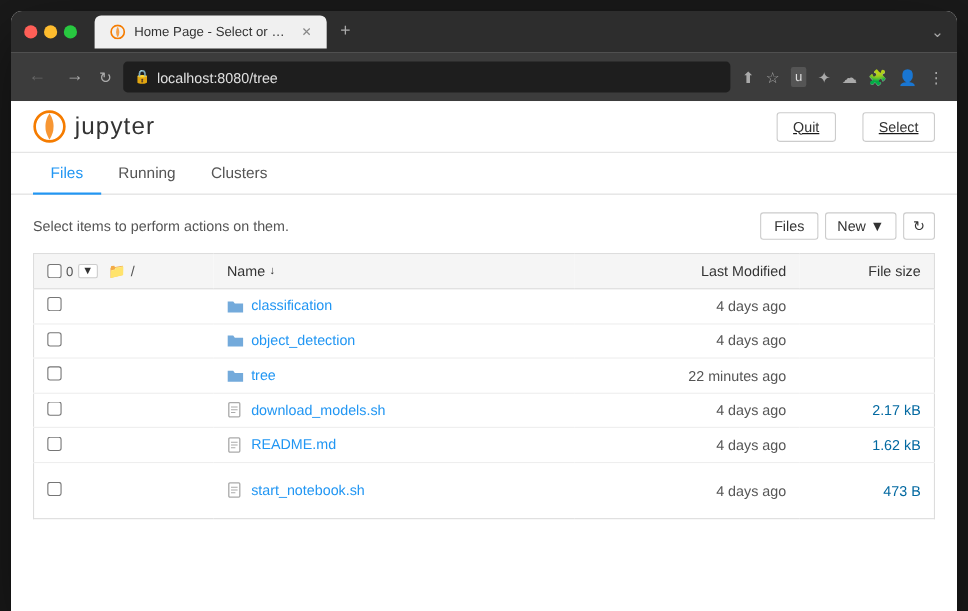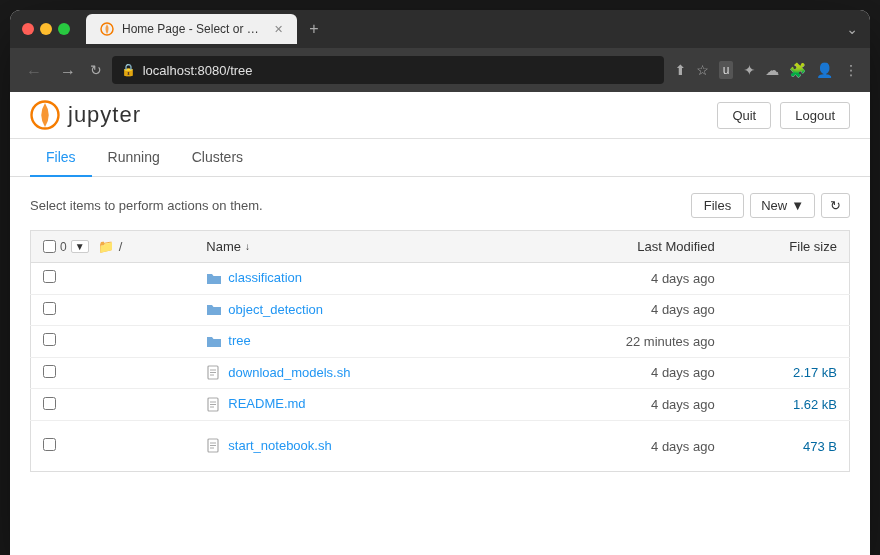--- a/index.html
+++ b/index.html
@@ -162,21 +162,22 @@
       height: 30px;
     }
     .jupyter-logo-text {
       font-size: 22px;
       font-weight: 300;
       color: #333;
       letter-spacing: 1px;
     }
     .header-buttons {
       display: flex;
-      gap: 9px;
+      gap: 24px;
+      text-decoration: underline;
     }
     .header-btn {
       padding: 5px 14px;
       border: 1px solid #ccc;
       background: #fff;
       border-radius: 3px;
       font-size: 13px;
       color: #333;
       cursor: pointer;
     }
@@ -370,21 +371,21 @@
     <div class="jupyter-header">
       <div class="jupyter-logo">
         <svg class="jupyter-logo-icon" viewBox="0 0 100 100">
           <circle cx="50" cy="50" r="45" fill="none" stroke="#f57c00" stroke-width="8"></circle>
           <path d="M50 10 Q75 50 50 90 Q25 50 50 10Z" fill="#f57c00" opacity="0.8"></path>
         </svg>
         <span class="jupyter-logo-text">jupyter</span>
       </div>
       <div class="header-buttons">
         <button class="header-btn">Quit</button>
-        <button class="header-btn">Logout</button>
+        <button class="header-btn">Select</button>
       </div>
     </div>
 
     <div class="nav-tabs">
       <div class="nav-tab active">Files</div>
       <div class="nav-tab">Running</div>
       <div class="nav-tab">Clusters</div>
     </div>
 
     <div class="content-area">

